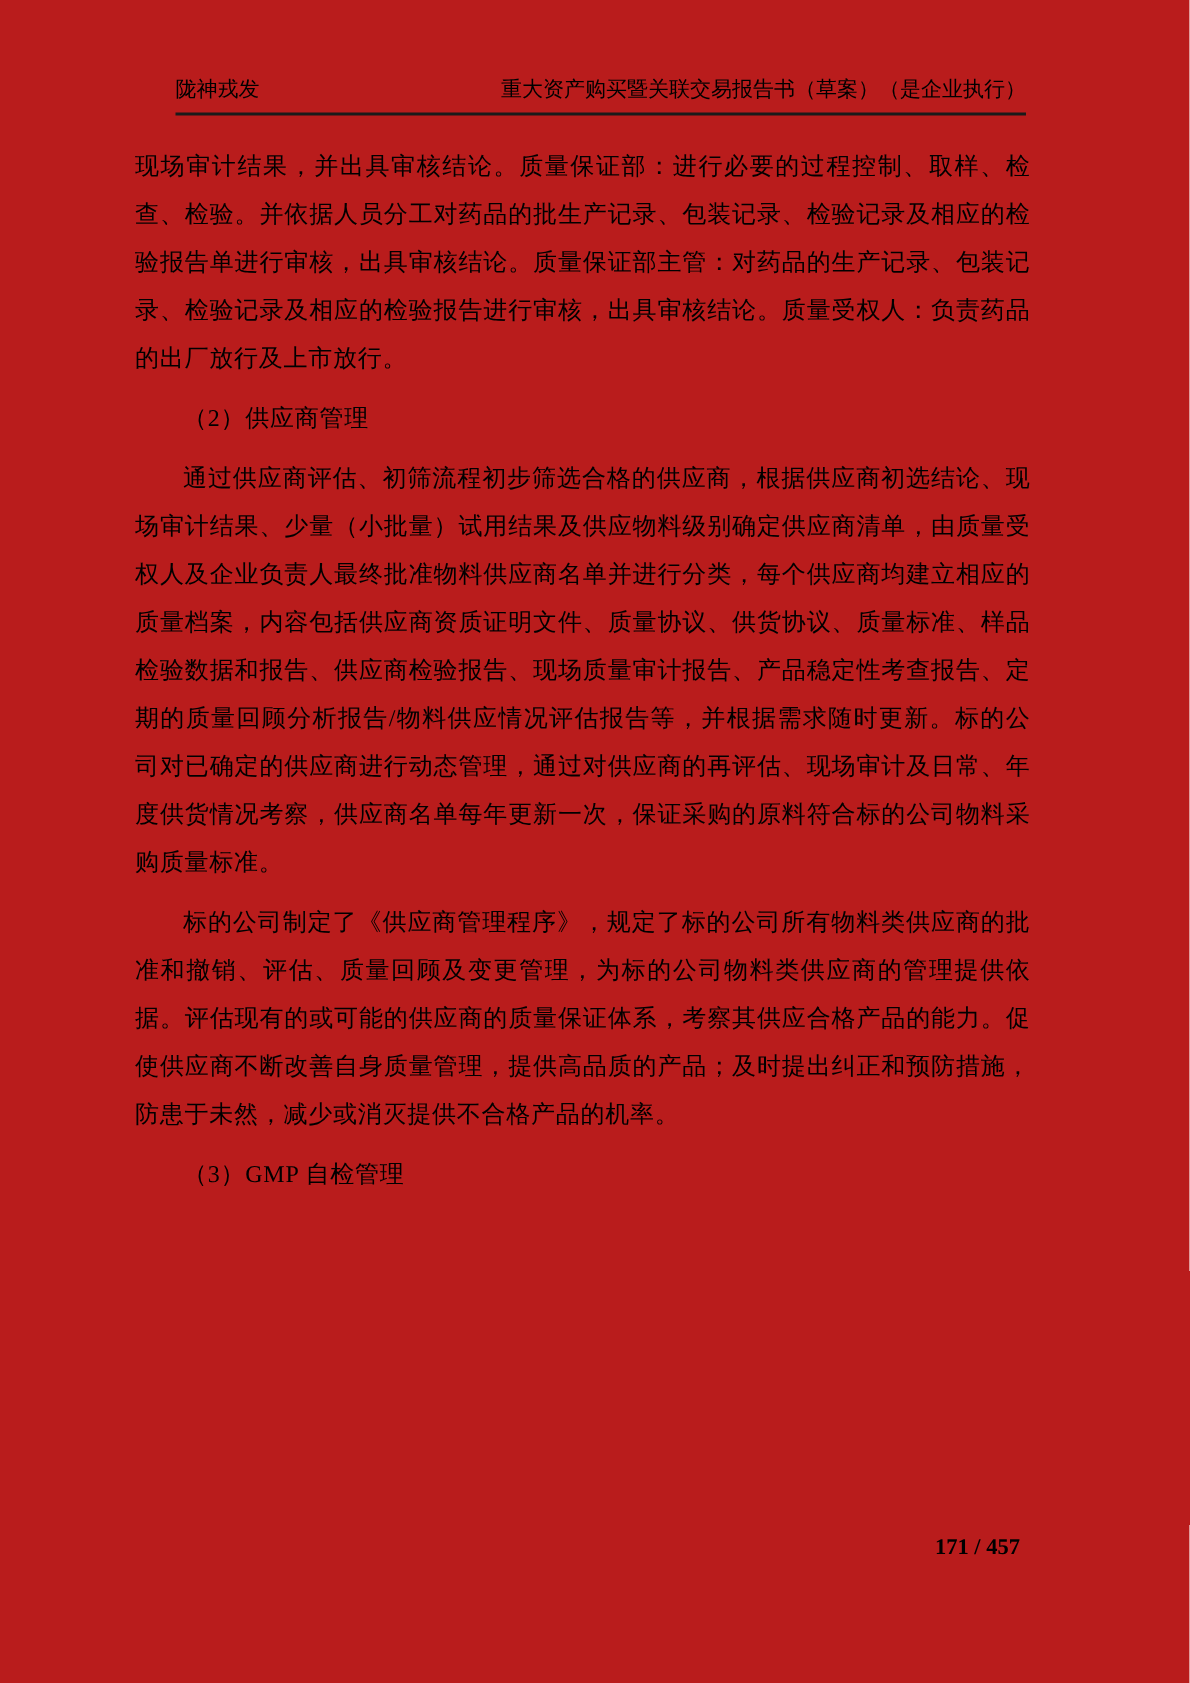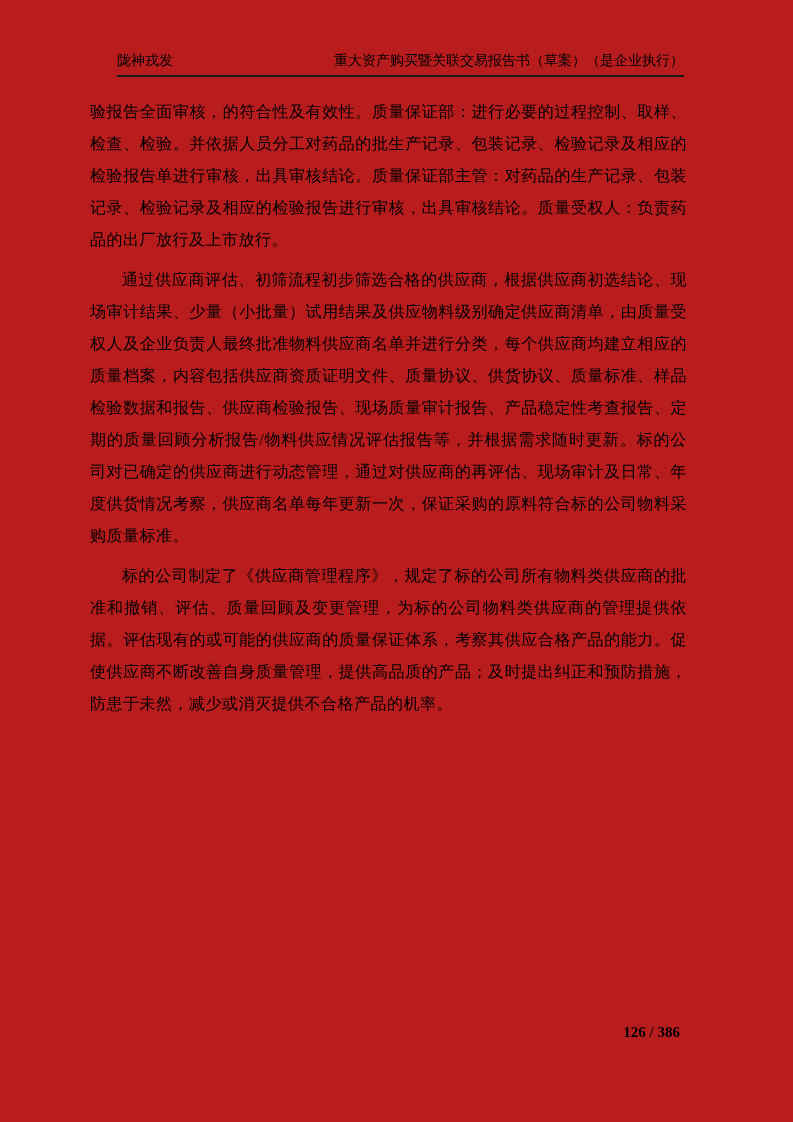--- a/index.html
+++ b/index.html
@@ -69,22 +69,24 @@
 <body>
 
 <div class="page">
 
   <div class="doc-header">
     <span class="h-left">陇神戎发</span>
     <span class="h-right">重大资产购买暨关联交易报告书（草案）（是企业执行）</span>
   </div>
 
   <div class="doc-body">
-    <p class="no-indent">验报告全面审核，的符合性及有效性。质量保证部：进行必要的过程控制、取样、检查、检验。并依据人员分工对药品的批生产记录、包装记录、检验记录及相应的检验报告单进行审核，出具审核结论。质量保证部主管：对药品的生产记录、包装记录、检验记录及相应的检验报告进行审核，出具审核结论。质量受权人：负责药品的出厂放行及上市放行。</p>
+    <p class="no-indent">现场审计结果，并出具审核结论。质量保证部：进行必要的过程控制、取样、检查、检验。并依据人员分工对药品的批生产记录、包装记录、检验记录及相应的检验报告单进行审核，出具审核结论。质量保证部主管：对药品的生产记录、包装记录、检验记录及相应的检验报告进行审核，出具审核结论。质量受权人：负责药品的出厂放行及上市放行。</p>
+    <p class="indent">（2）供应商管理</p>
     <p class="indent">通过供应商评估、初筛流程初步筛选合格的供应商，根据供应商初选结论、现场审计结果、少量（小批量）试用结果及供应物料级别确定供应商清单，由质量受权人及企业负责人最终批准物料供应商名单并进行分类，每个供应商均建立相应的质量档案，内容包括供应商资质证明文件、质量协议、供货协议、质量标准、样品检验数据和报告、供应商检验报告、现场质量审计报告、产品稳定性考查报告、定期的质量回顾分析报告/物料供应情况评估报告等，并根据需求随时更新。标的公司对已确定的供应商进行动态管理，通过对供应商的再评估、现场审计及日常、年度供货情况考察，供应商名单每年更新一次，保证采购的原料符合标的公司物料采购质量标准。</p>
     <p class="indent">标的公司制定了《供应商管理程序》，规定了标的公司所有物料类供应商的批准和撤销、评估、质量回顾及变更管理，为标的公司物料类供应商的管理提供依据。评估现有的或可能的供应商的质量保证体系，考察其供应合格产品的能力。促使供应商不断改善自身质量管理，提供高品质的产品；及时提出纠正和预防措施，防患于未然，减少或消灭提供不合格产品的机率。</p>
+    <p class="indent">（3）GMP 自检管理</p>
   </div>
 
   <div class="doc-footer">
-    <span>126 / 386</span>
+    <span>171 / 457</span>
   </div>
 
 </div>
 
 </body></html>

